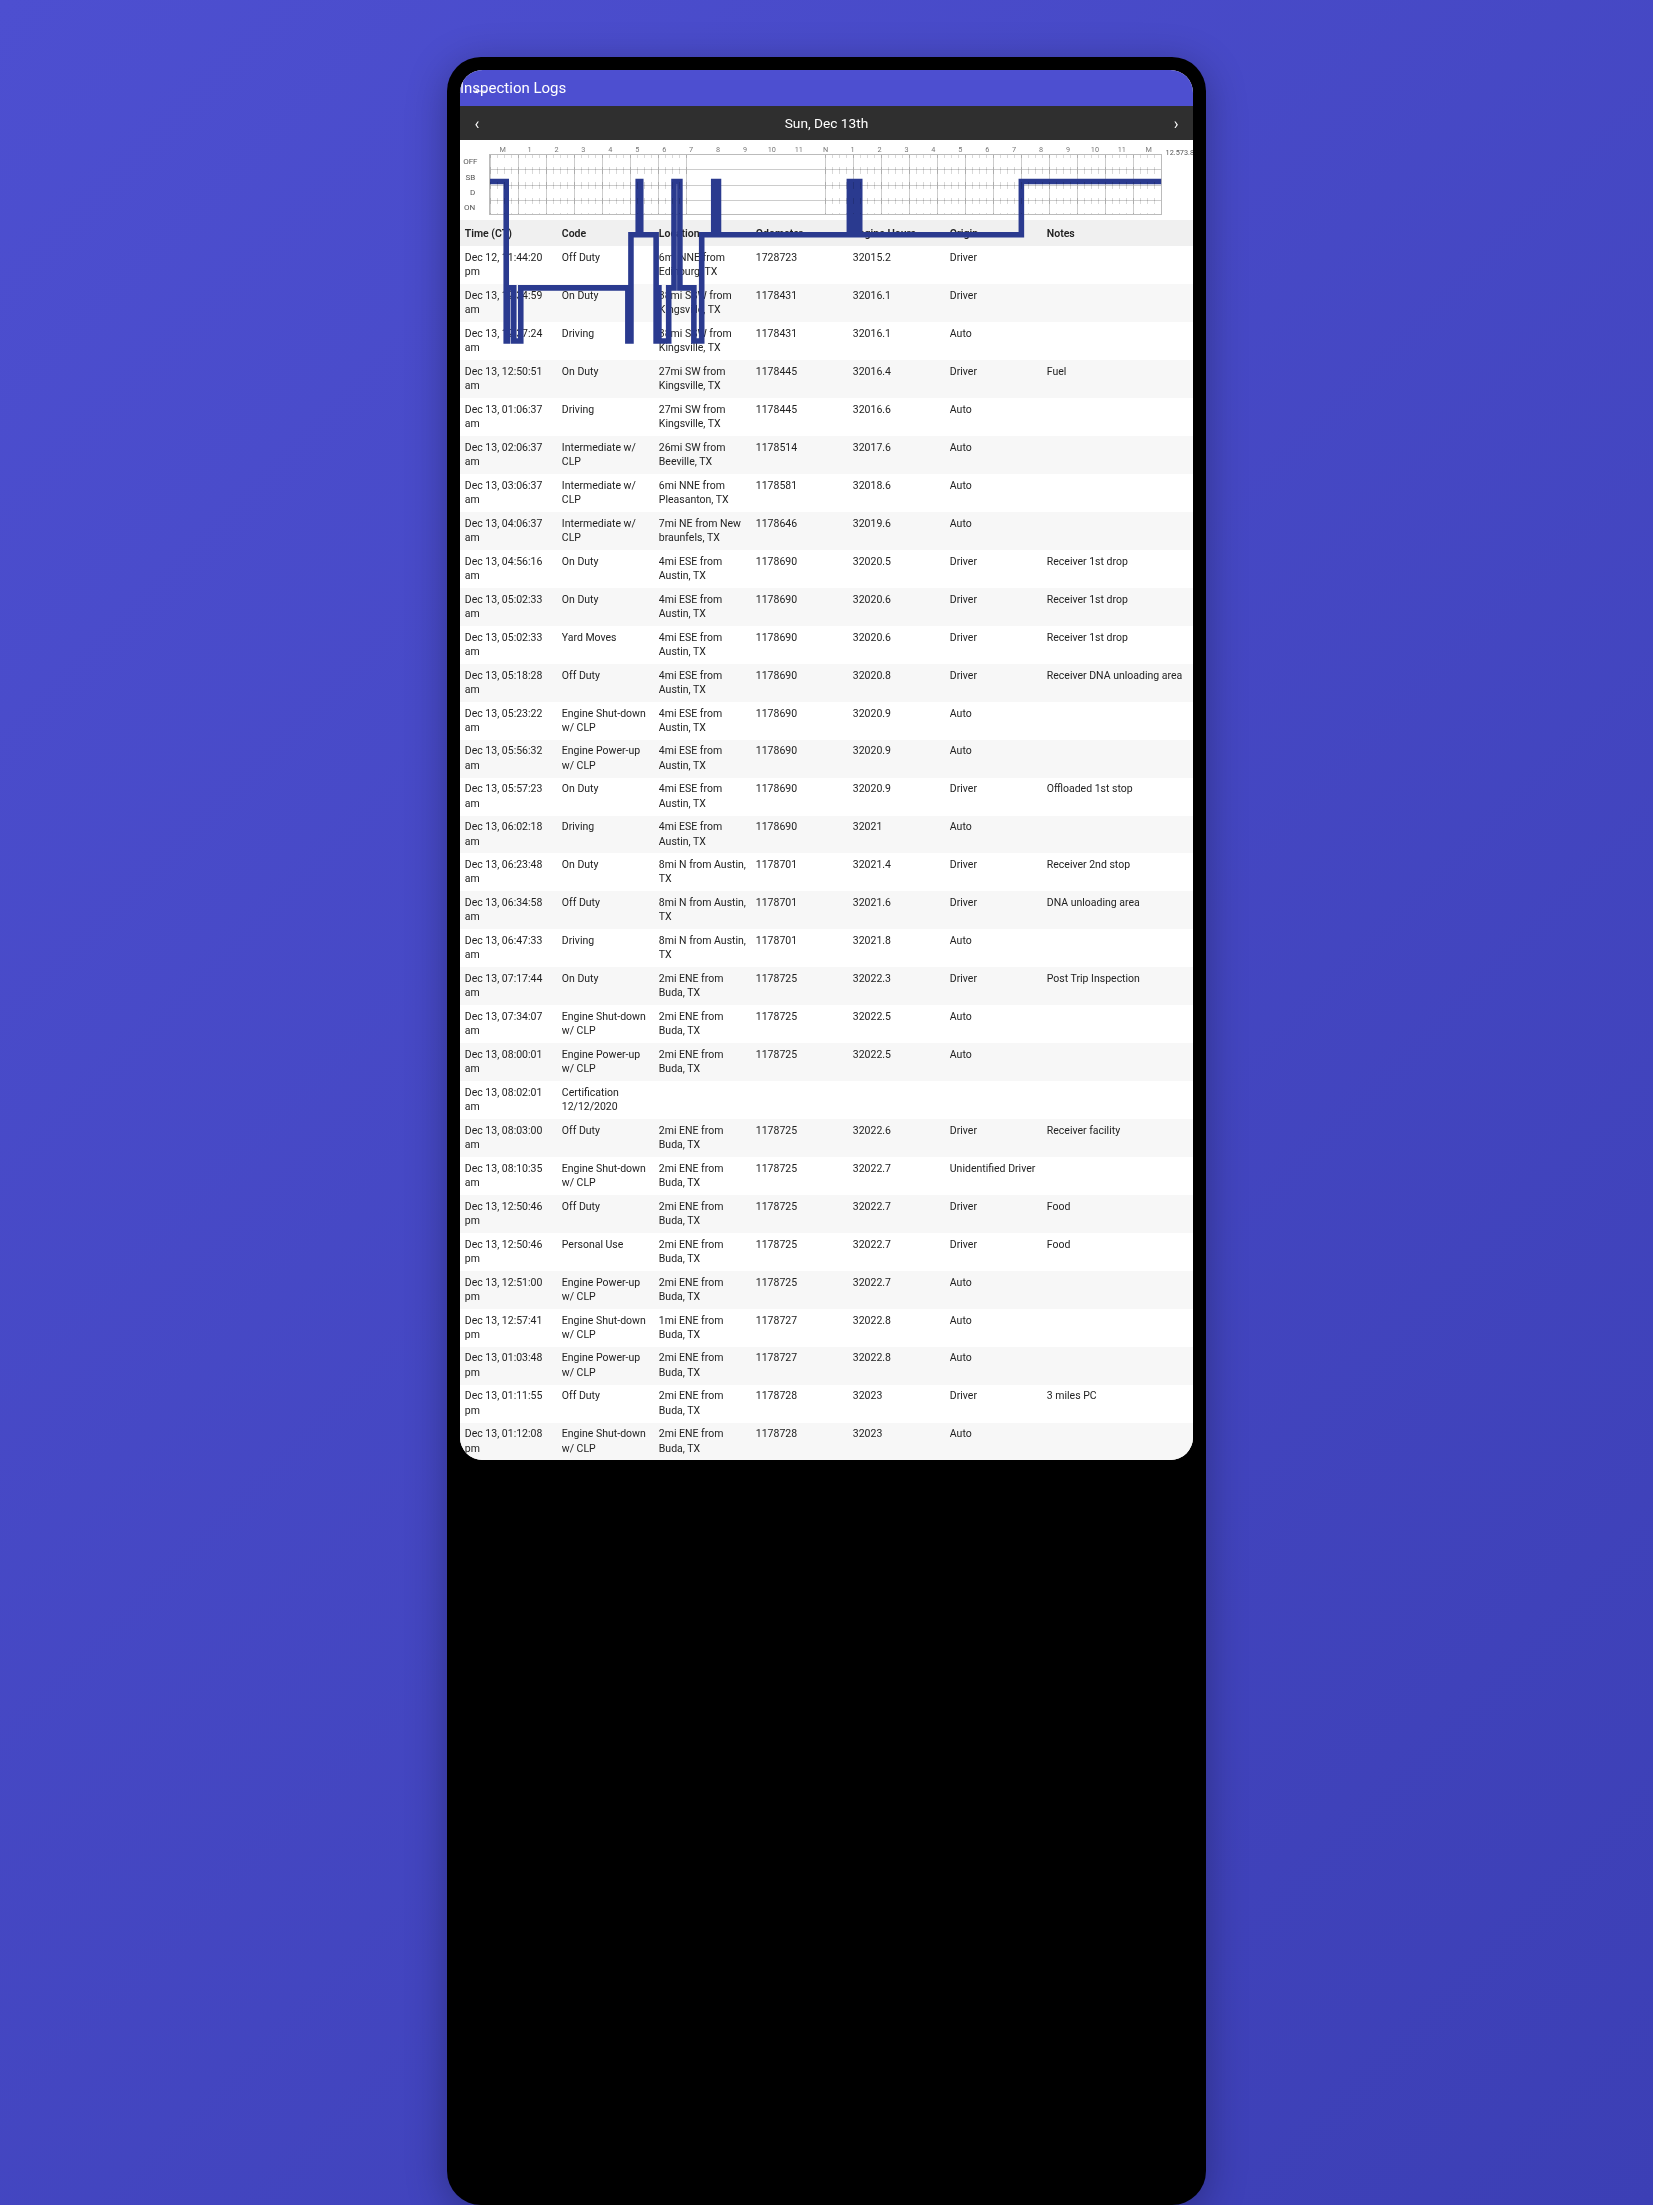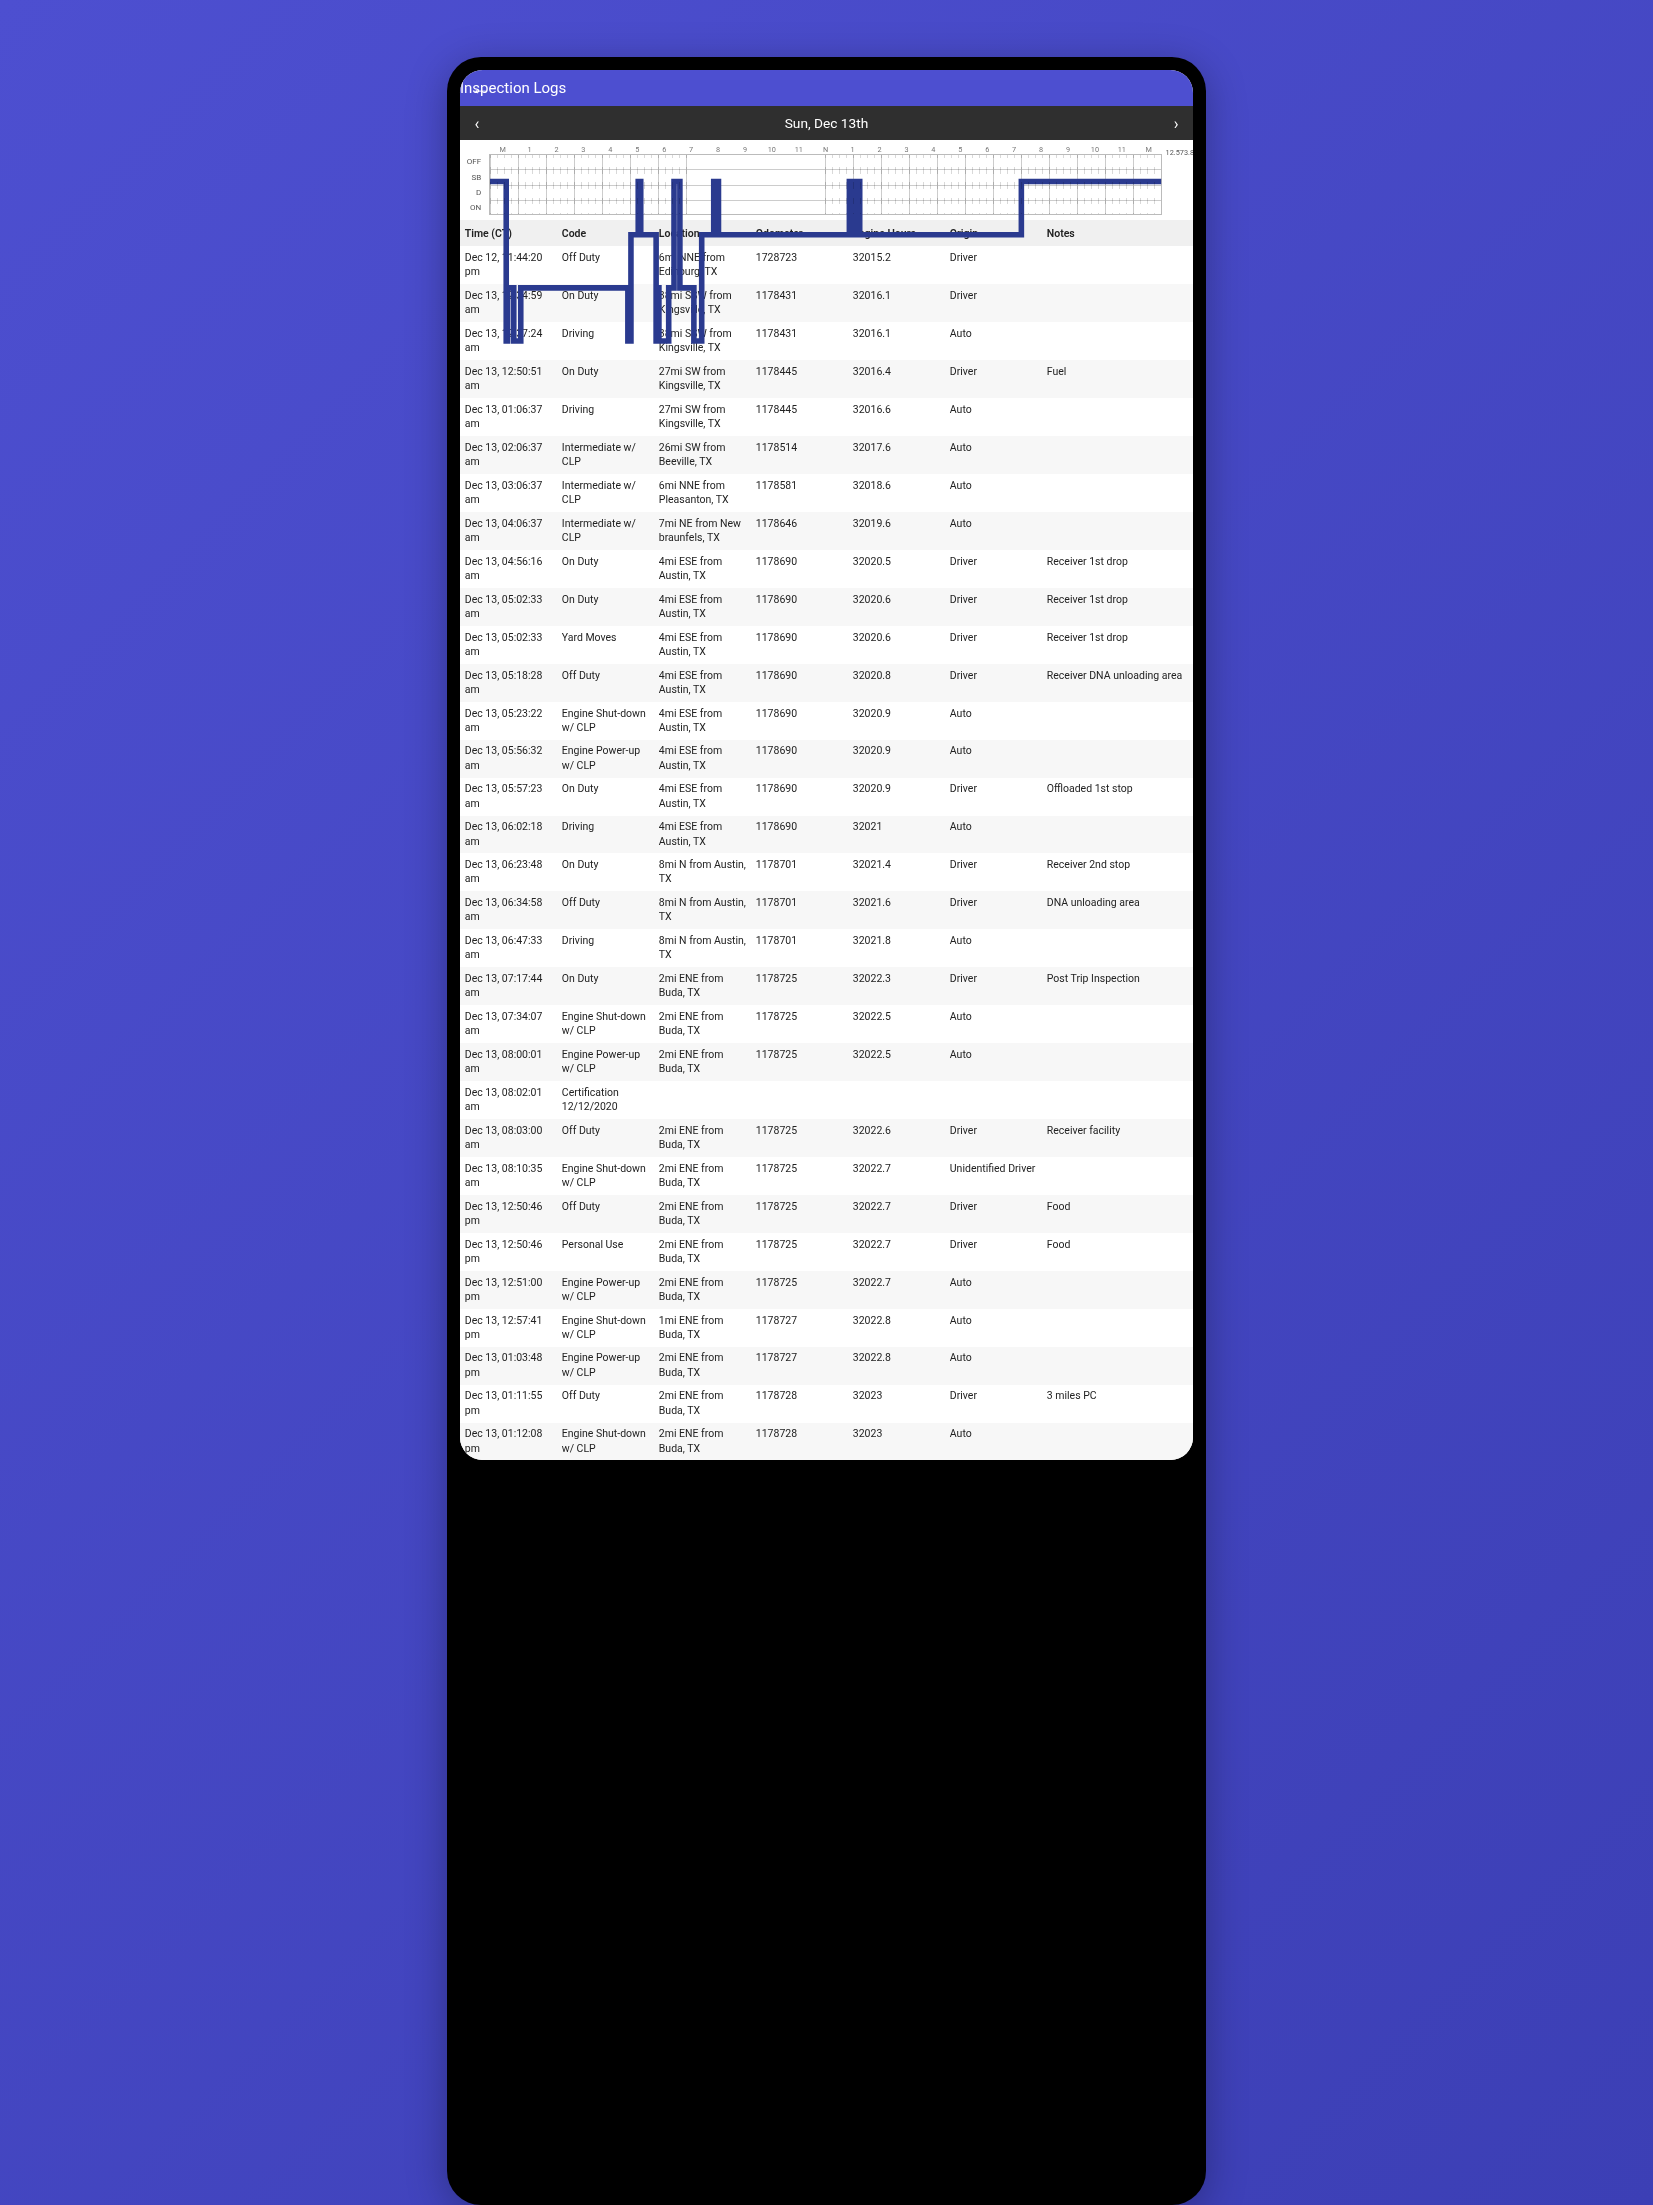--- a/index.html
+++ b/index.html
@@ -80,21 +80,21 @@
     font-size: 8px;
     color: #666;
   }
   .row-labels {
     width: 26px;
     display: flex;
     flex-direction: column;
     font-size: 8px;
     color: #555;
     text-align: right;
-    padding-right: 8px;
+    padding-right: 14px;
   }
   .row-labels .spacer-top { height: 9.7px; }
   .row-labels .rl { height: 15.3px; line-height: 15.3px; }
   .grid-area {
     flex: 1;
     position: relative;
   }
   .hour-labels {
     display: flex;
     font-size: 7.3px;

